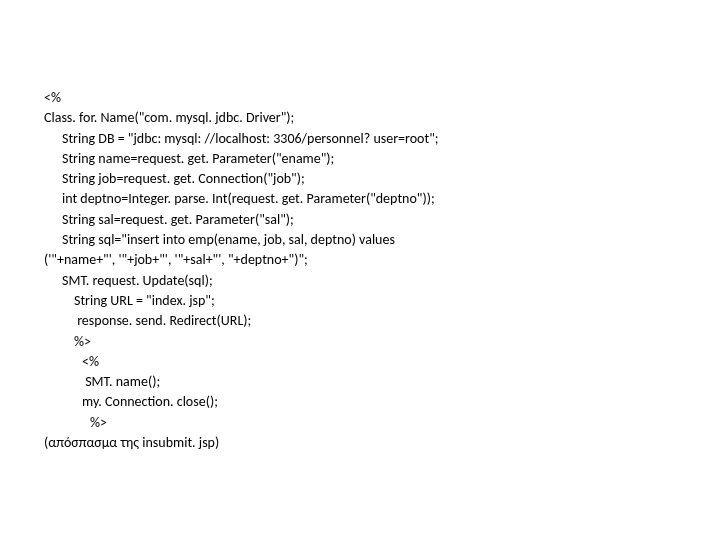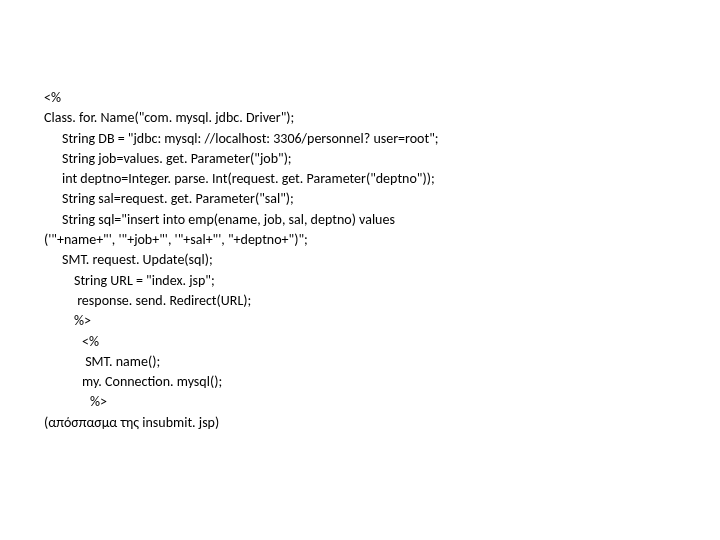--- a/index.html
+++ b/index.html
@@ -30,27 +30,28 @@
   .i3 { padding-left: 38px; }
   .i4 { padding-left: 46px; }
 </style>
 </head>
 <body>
 
 <div class="slide">
   <div class="line i0">&lt;%</div>
   <div class="line i0">Class. for. Name("com. mysql. jdbc. Driver");</div>
   <div class="line i1">String DB = "jdbc: mysql: //localhost: 3306/personnel? user=root";</div>
-  <div class="line i1">String job=values. get. Parameter("job");</div>
+  <div class="line i1">String name=request. get. Parameter("ename");</div>
+  <div class="line i1">String job=request. get. Connection("job");</div>
   <div class="line i1">int deptno=Integer. parse. Int(request. get. Parameter("deptno"));</div>
   <div class="line i1">String sal=request. get. Parameter("sal");</div>
   <div class="line i1">String sql="insert into emp(ename, job, sal, deptno) values</div>
   <div class="line i0">('"+name+"', '"+job+"', '"+sal+"', "+deptno+")";</div>
   <div class="line i1">SMT. request. Update(sql);</div>
   <div class="line i2">String URL = "index. jsp";</div>
   <div class="line i2"> response. send. Redirect(URL);</div>
   <div class="line i2">%&gt;</div>
   <div class="line i3">&lt;%</div>
   <div class="line i3"> SMT. name();</div>
-  <div class="line i3">my. Connection. mysql();</div>
+  <div class="line i3">my. Connection. close();</div>
   <div class="line i4">%&gt;</div>
   <div class="line i0">(απόσπασμα της insubmit. jsp)</div>
 </div>
 
 </body></html>

